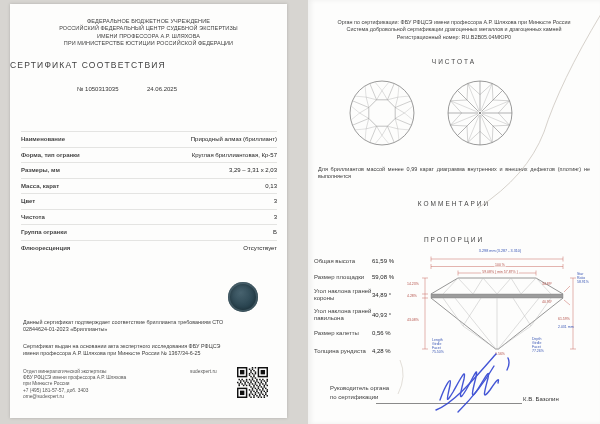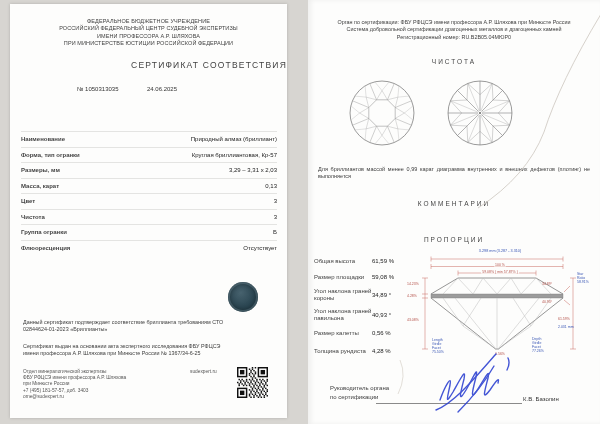--- a/index.html
+++ b/index.html
@@ -54,21 +54,21 @@
 
     <div class="abs" style="left:0;top:13px;width:277px;">
       <div class="sc2 tc org-lines">
         <div>ФЕДЕРАЛЬНОЕ БЮДЖЕТНОЕ УЧРЕЖДЕНИЕ</div>
         <div>РОССИЙСКИЙ ФЕДЕРАЛЬНЫЙ ЦЕНТР СУДЕБНОЙ ЭКСПЕРТИЗЫ</div>
         <div>ИМЕНИ ПРОФЕССОРА А.Р. ШЛЯХОВА</div>
         <div>ПРИ МИНИСТЕРСТВЕ ЮСТИЦИИ РОССИЙСКОЙ ФЕДЕРАЦИИ</div>
       </div>
     </div>
 
-    <div class="abs cert-title" style="left:0;top:56px;width:277px;text-align:right;">СЕРТИФИКАТ СООТВЕТСТВИЯ</div>
+    <div class="abs cert-title" style="left:0;top:56px;width:277px;text-align:left;">СЕРТИФИКАТ СООТВЕТСТВИЯ</div>
 
     <div class="abs numrow" style="left:67px;top:82px;">№ 1050313035</div>
     <div class="abs numrow" style="left:137px;top:82px;">24.06.2025</div>
 
     <div class="spec-table">
       <div class="spec-row">
         <span class="lbl">Наименование</span>
         <span class="val">Природный алмаз (бриллиант)</span>
       </div>
       <div class="spec-row">

